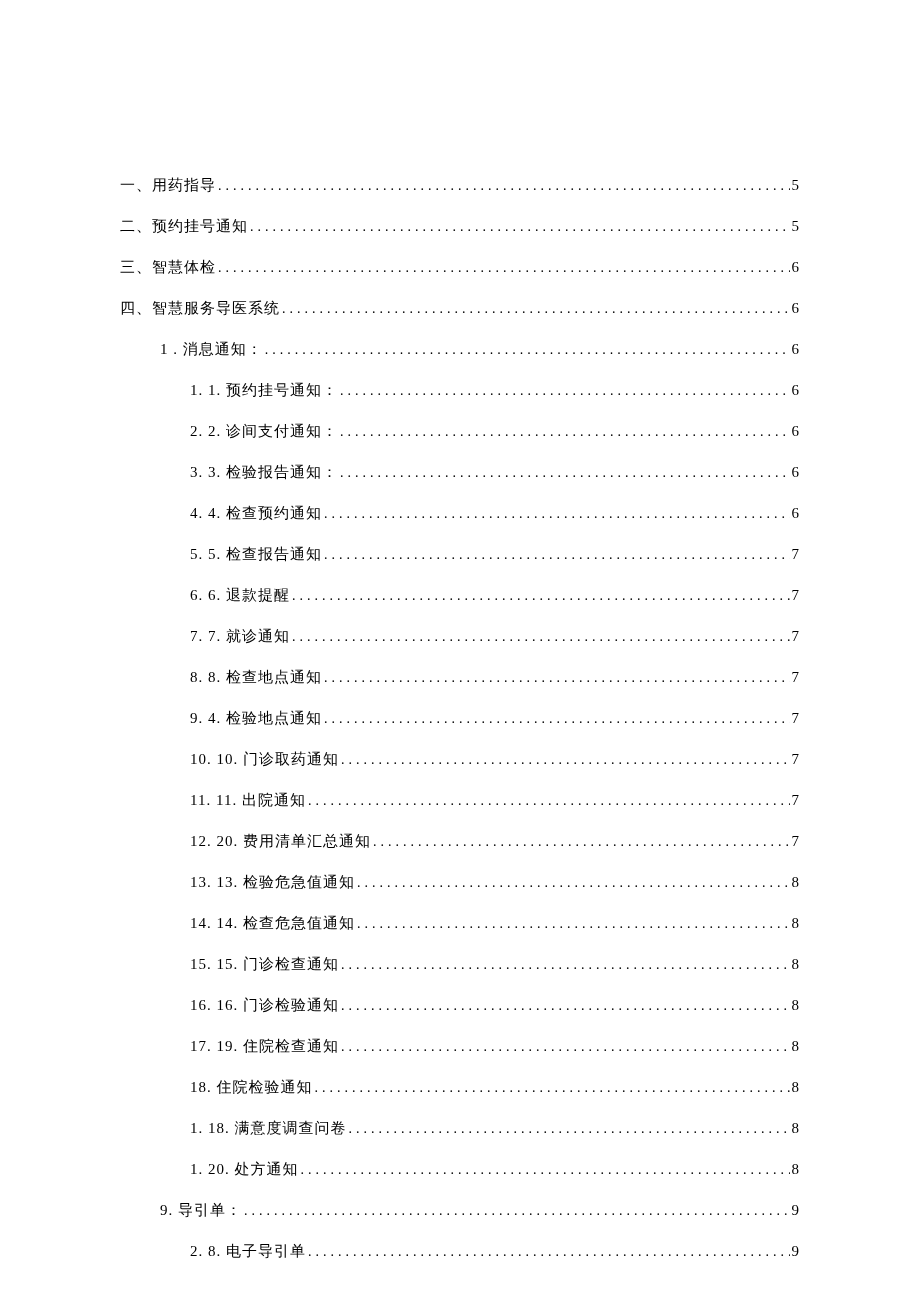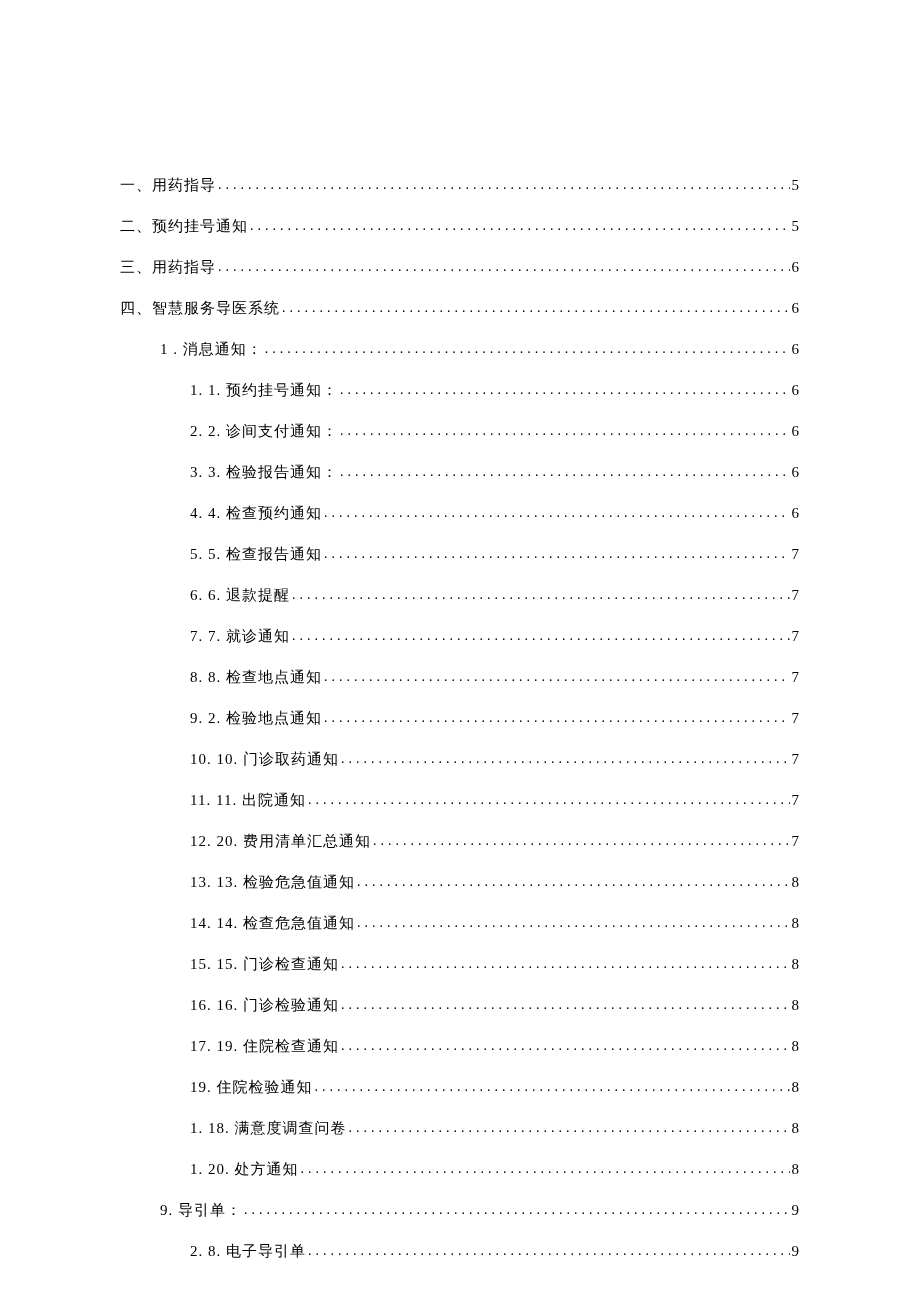--- a/index.html
+++ b/index.html
@@ -14,21 +14,21 @@
       font-family: "SimSun", "宋体", serif;
       font-size: 15px;
       color: #000000;
       padding: 175px 120px 0 120px;
     }
     .toc-container {
       width: 100%;
     }
     .toc-entry {
       display: flex;
-      align-items: flex-start;
+      align-items: center;
       margin-bottom: 20px;
       line-height: 1.4;
     }
     .toc-entry.level-1 {
       padding-left: 0;
     }
     .toc-entry.level-2 {
       padding-left: 40px;
       font-family: Liberation Serif, serif;
     }
@@ -64,21 +64,21 @@
       <span class="toc-label">一、用药指导 </span>
       <span class="toc-dots"></span>
       <span class="toc-page">5</span>
     </div>
     <div class="toc-entry level-1">
       <span class="toc-label">二、预约挂号通知 </span>
       <span class="toc-dots"></span>
       <span class="toc-page">5</span>
     </div>
     <div class="toc-entry level-1">
-      <span class="toc-label">三、用药指导 </span>
+      <span class="toc-label">三、智慧体检 </span>
       <span class="toc-dots"></span>
       <span class="toc-page">6</span>
     </div>
     <div class="toc-entry level-1">
       <span class="toc-label">四、智慧服务导医系统 </span>
       <span class="toc-dots"></span>
       <span class="toc-page">6</span>
     </div>
     <div class="toc-entry level-2">
       <span class="toc-label">1 . 消息通知： </span>
@@ -119,21 +119,21 @@
       <span class="toc-label">7.  7. 就诊通知</span>
       <span class="toc-dots"></span>
       <span class="toc-page">7</span>
     </div>
     <div class="toc-entry level-3">
       <span class="toc-label">8.  8. 检查地点通知</span>
       <span class="toc-dots"></span>
       <span class="toc-page">7</span>
     </div>
     <div class="toc-entry level-3">
-      <span class="toc-label">9.  2. 检验地点通知</span>
+      <span class="toc-label">9.  4. 检验地点通知</span>
       <span class="toc-dots"></span>
       <span class="toc-page">7</span>
     </div>
     <div class="toc-entry level-3">
       <span class="toc-label">10. 10. 门诊取药通知</span>
       <span class="toc-dots"></span>
       <span class="toc-page">7</span>
     </div>
     <div class="toc-entry level-3">
       <span class="toc-label">11. 11. 出院通知</span>
@@ -164,21 +164,21 @@
       <span class="toc-label">16. 16. 门诊检验通知</span>
       <span class="toc-dots"></span>
       <span class="toc-page">8</span>
     </div>
     <div class="toc-entry level-3">
       <span class="toc-label">17. 19. 住院检查通知</span>
       <span class="toc-dots"></span>
       <span class="toc-page">8</span>
     </div>
     <div class="toc-entry level-3">
-      <span class="toc-label">19. 住院检验通知</span>
+      <span class="toc-label">18. 住院检验通知</span>
       <span class="toc-dots"></span>
       <span class="toc-page">8</span>
     </div>
     <div class="toc-entry level-3">
       <span class="toc-label">1. 18. 满意度调查问卷</span>
       <span class="toc-dots"></span>
       <span class="toc-page">8</span>
     </div>
     <div class="toc-entry level-3">
       <span class="toc-label">1. 20. 处方通知</span>

